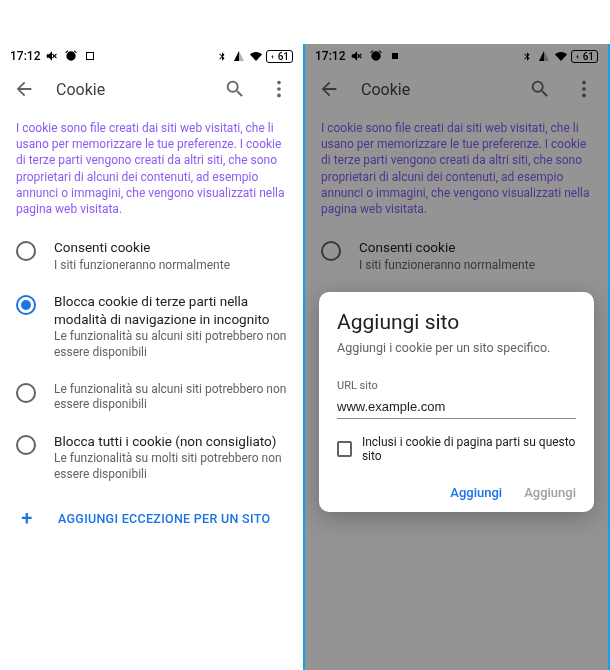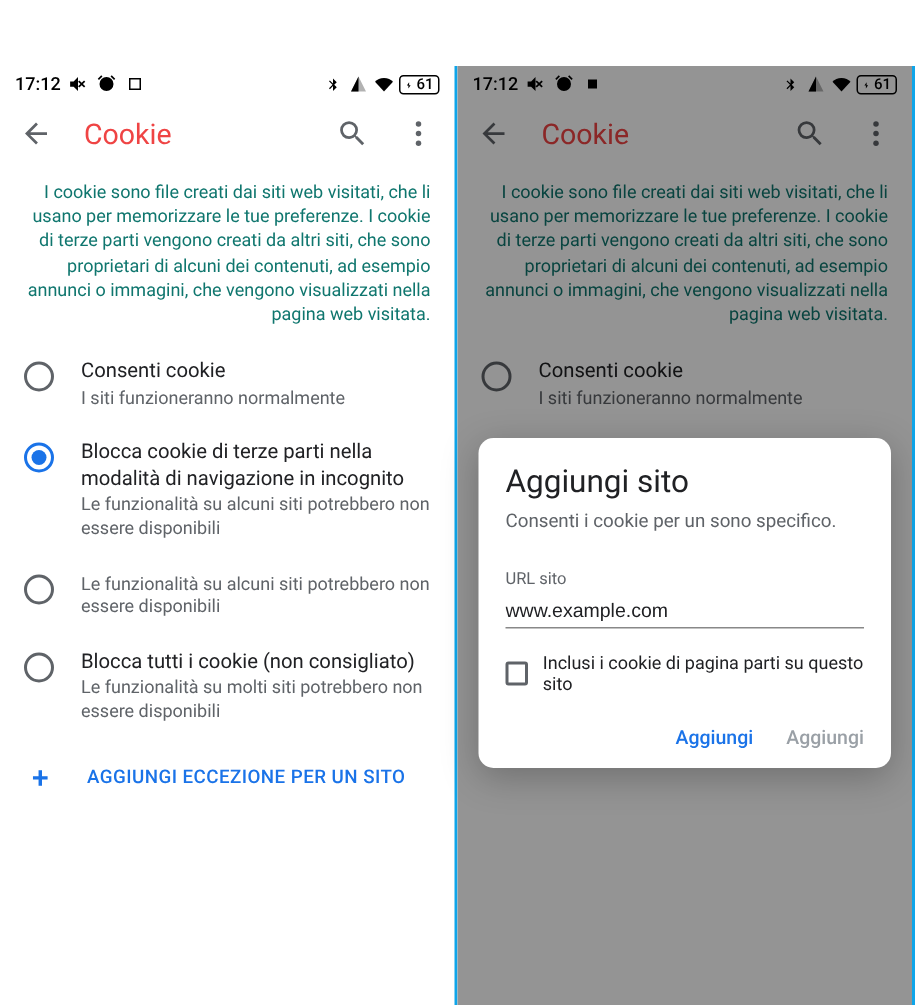--- a/index.html
+++ b/index.html
@@ -40,28 +40,27 @@
   .statusbar .right { display: flex; gap: 3px; align-items: center; }
   .statusbar .left { display: flex; gap: 5px; align-items: center; }
   .sbicon { width: 14px; height: 14px; display: inline-flex; align-items: center; justify-content: center; }
   .appbar {
     display: flex;
     align-items: center;
     padding: 8px 12px 10px;
     gap: 20px;
     height: 48px;
   }
-  .appbar .title { font-size: 19px; color: #ef4444; flex: 1; }
+  .appbar .title { font-size: 16px; color: #404040; flex: 1; }
   .iconbtn { width: 24px; height: 24px; display: flex; align-items: center; justify-content: center; color: #5f6368; cursor: pointer; }
   .desc {
     font-size: 12px;
-    color: #0f766e;
+    color: #8b5cf6;
     line-height: 1.35;
     padding: 6px 16px 12px;
-    text-align: right;
   }
   .option {
     display: flex;
     align-items: flex-start;
     padding: 10px 16px;
     gap: 18px;
   }
   .radio {
     width: 20px; height: 20px;
     border: 2px solid #5f6368;
@@ -309,21 +308,21 @@
   <div class="option">
     <div class="radio selected"></div>
     <div class="opt-text">
       <div class="opt-title">Blocca cookie di terze parti nella modalità di navigazione in incognito</div>
       <div class="opt-sub">Le funzionalità su alcuni siti potrebbero non essere disponibili</div>
     </div>
   </div>
 
   <div class="modal">
     <h2>Aggiungi sito</h2>
-    <div class="mdesc">Consenti i cookie per un sono specifico.</div>
+    <div class="mdesc">Aggiungi i cookie per un sito specifico.</div>
     <div class="flabel">URL sito</div>
     <input class="field" value="www.example.com" style="">
     <div class="chkrow">
       <div class="chkbox"></div>
       <div class="chklabel">Inclusi i cookie di pagina parti su questo sito</div>
     </div>
     <div class="mactions">
       <span class="cancel">Aggiungi</span>
       <span class="add">Aggiungi</span>
     </div>

